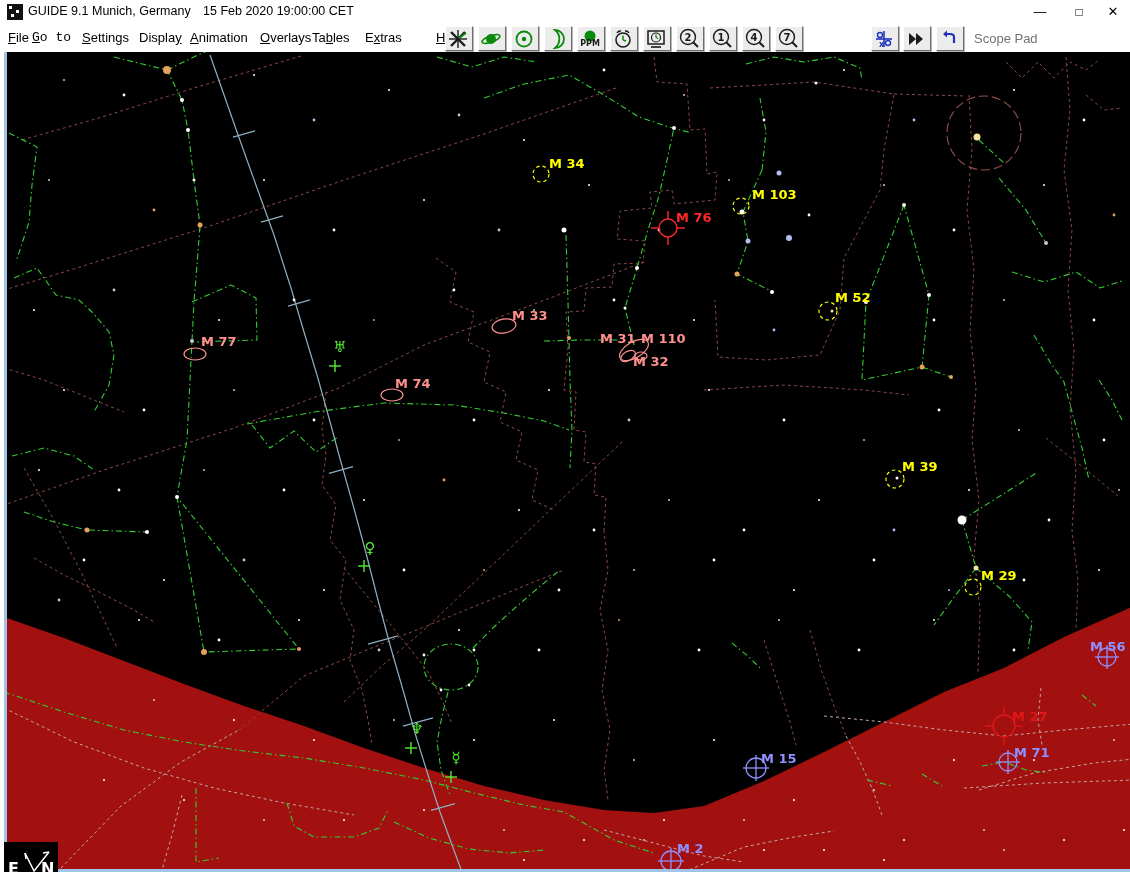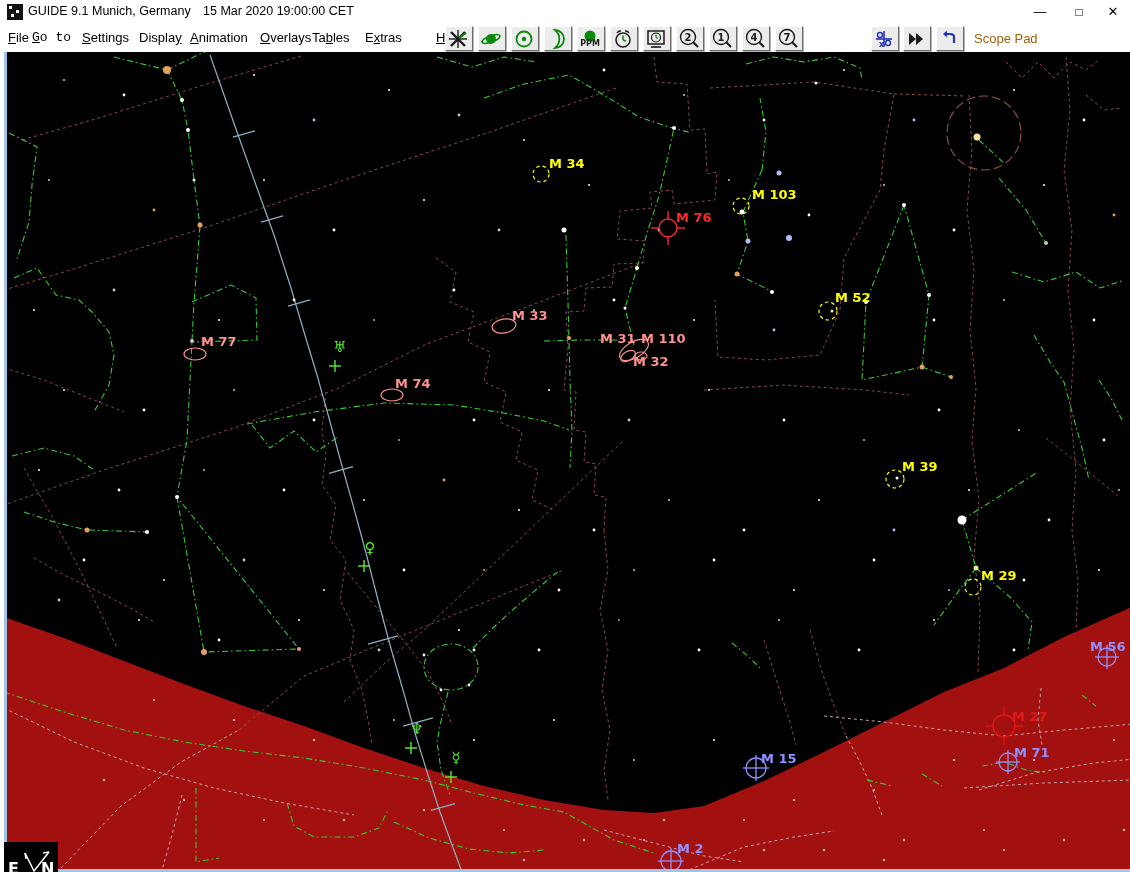--- a/index.html
+++ b/index.html
@@ -14,41 +14,41 @@
     font-size:13px;color:#000;cursor:default;}
   
   #menubar{position:absolute;left:0;top:24px;width:1130px;height:28px;background:#ffffff;}
   .menu-item{position:absolute;top:6px;font-size:13px;color:#000;white-space:nowrap;}
   .menu-item u{text-decoration:underline;}
   .tbtn{position:absolute;top:2px;width:26px;height:23px;background:#ececec;
     border-top:1px solid #fff;border-left:1px solid #fff;
     border-right:1px solid #6e6e6e;border-bottom:1px solid #6e6e6e;
     box-shadow:1px 1px 0 #b5b5b5;}
   .tbtn svg{position:absolute;left:1px;top:1px;}
-  #scopepad{position:absolute;top:7px;font-size:13px;color:#a16207;}
+  #scopepad{position:absolute;top:7px;font-size:13px;color:#737373;}
   
   #chartwrap{position:absolute;left:4px;top:52px;width:1130px;height:820px;background:#f9a8d4;}
   #chart{display:block;}
   
   .ovl{position:absolute;color:#fff;font-weight:bold;background:#000;white-space:nowrap;}
   #compass{left:0px;top:790px;width:54px;height:45px;}
 </style>
 </head>
 <body>
 
 <div id="app">
   <div id="titlebar">
     <div id="app-icon">
         <i style="left:2px;top:2px"></i>
         <i style="left:9px;top:6px"></i>
         <i style="left:4px;top:10px"></i>
       </div>
     <span class="ttext" style="left:28px">GUIDE 9.1</span>
     <span class="ttext" style="left:92px">Munich, Germany</span>
-    <span class="ttext" style="left:203px">15 Mar 2020 19:00:00 CET</span>
+    <span class="ttext" style="left:203px">15 Feb 2020 19:00:00 CET</span>
     <span class="winbtn" style="left:1023px">—</span>
     <span class="winbtn" style="left:1062px;font-size:12px">□</span>
     <span class="winbtn" style="left:1096px">✕</span>
   </div>
 
   <nav id="menubar">
       <span class="menu-item" style="left: 8px; text-align: right;"><u>F</u>ile</span>
       <span class="menu-item" style="left: 32px; font-family: Liberation Mono, monospace;"><u>G</u>o to</span>
       <span class="menu-item" style="left: 82px;"><u>S</u>ettings</span>
       <span class="menu-item" style="left: 139px;">Displa<u>y</u></span>

